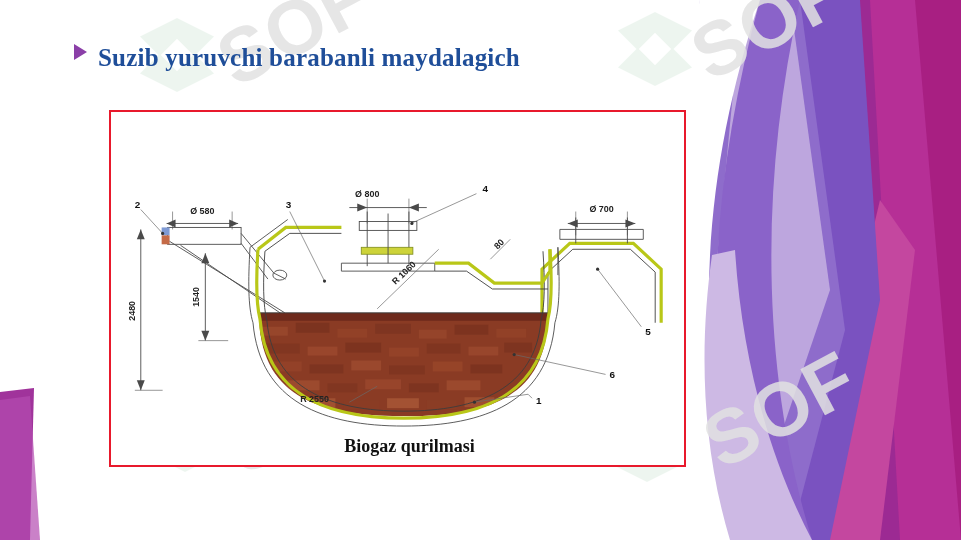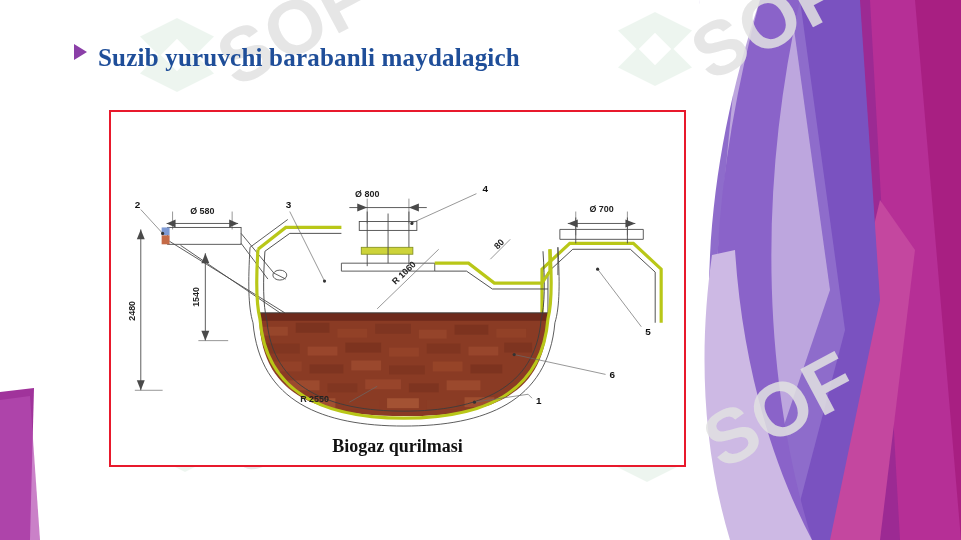--- a/index.html
+++ b/index.html
@@ -95,21 +95,21 @@
   }
   #figure-svg {
     display: block;
     width: 100%;
     height: 100%;
   }
 
   
   #figure-caption {
     position: absolute;
-    left: 109px;
+    left: 121px;
     top: 436px;
     width: 577px;
     text-align: center;
     font-family: "Liberation Serif", serif;
     font-weight: 700;
     font-size: 18px;
     color: #111111;
   }
 
   .dim-text {

